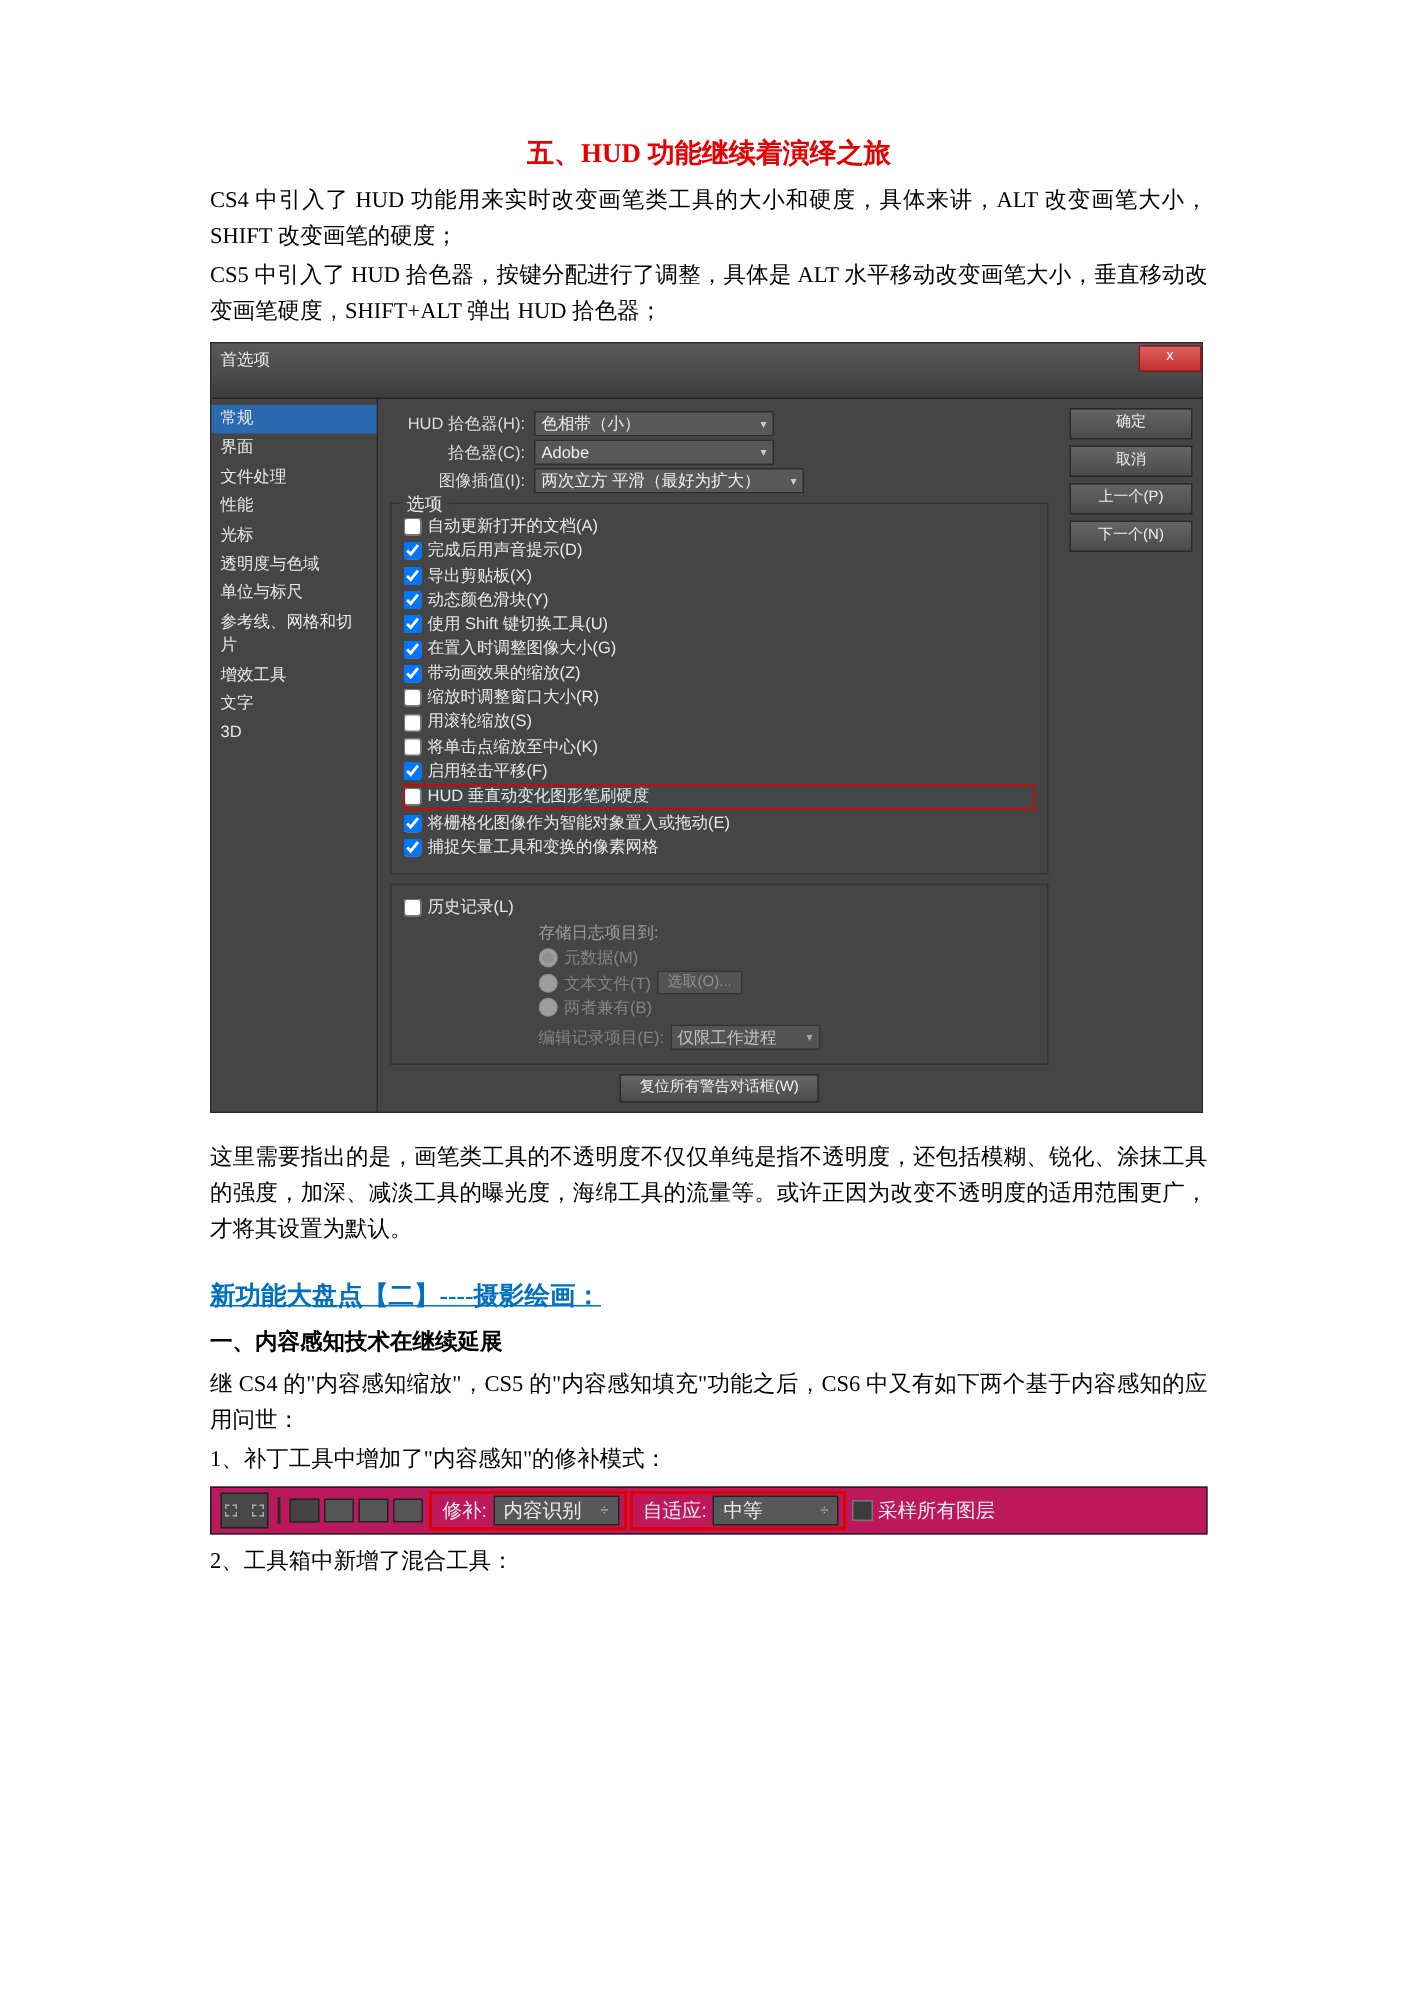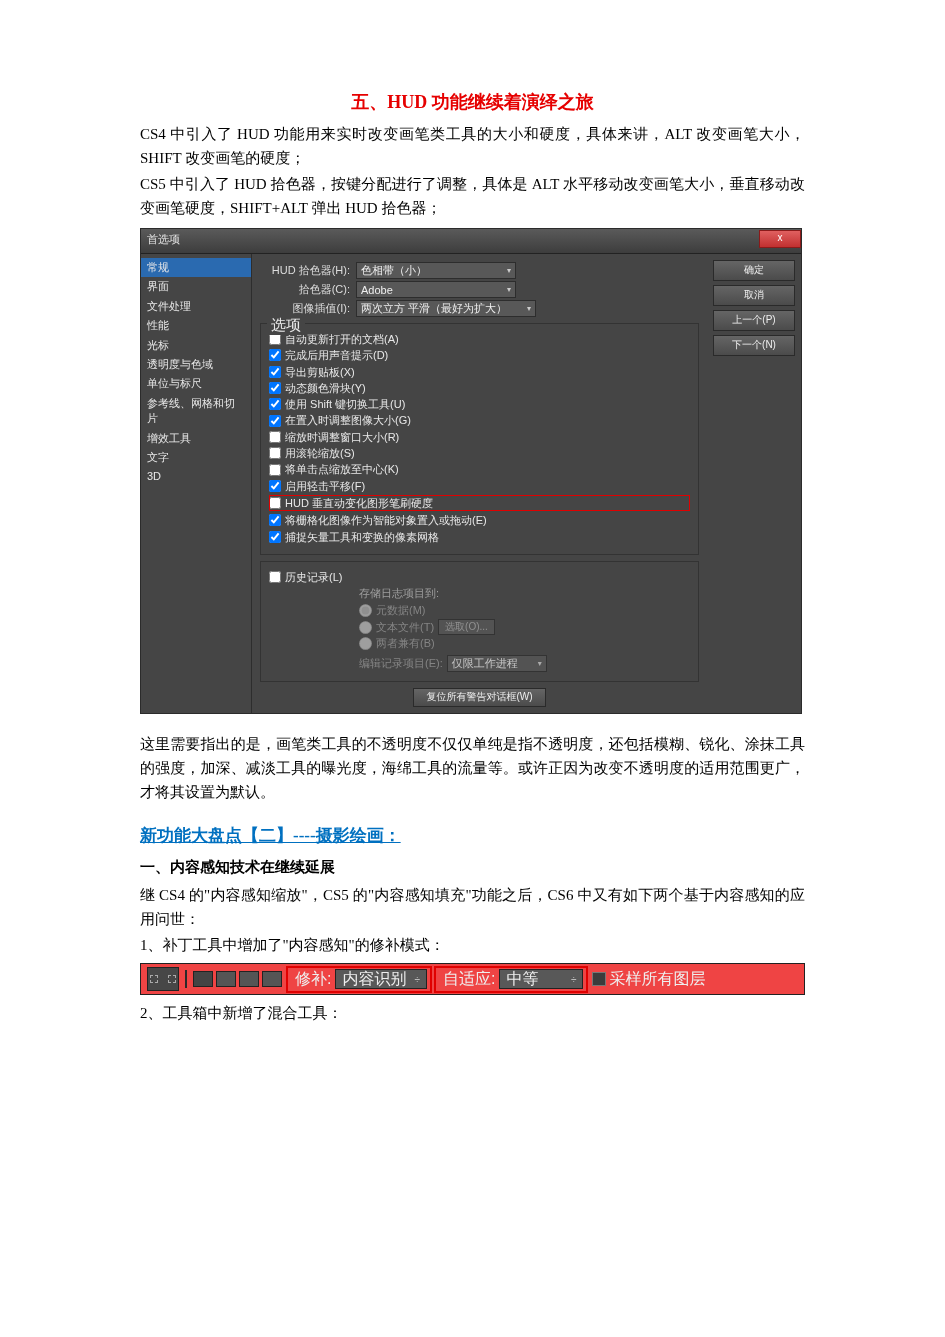--- a/index.html
+++ b/index.html
@@ -37,21 +37,21 @@
     background: #454545;
     color: #e8e8e8;
     box-shadow: 0 0 0 transparent;
   }
   .titlebar {
     display: flex;
     align-items: center;
     justify-content: space-between;
     background: linear-gradient(#5a5a5a, #3d3d3d);
     height: 20px;
-    padding: 0 0 4px 6px;
+    padding: 0 0 16px 6px;
     border-bottom: 1px solid #222;
   }
   .titlebar .t-title { font-size: 11px; }
   .closebtn {
     width: 40px; height: 16px;
     background: linear-gradient(#e06060,#c13030);
     color: #fff; text-align: center;
     line-height: 14px; font-size: 10px;
     border: 1px solid #8a1a1a;
   }
@@ -106,21 +106,21 @@
     border: 1px solid #333;
     margin-top: 6px;
     padding: 6px 8px 8px 8px;
     position: relative;
   }
   .groupbox .legend {
     position: absolute;
     top: -8px; left: 6px;
     background: #454545;
     padding: 0 4px;
-    font-size: 15px;
+    font-size: 12px;
   }
   .cb-row {
     display: flex;
     align-items: center;
     margin: 2px 0;
     line-height: 1.3;
   }
   .cb-row input[type=checkbox] {
     margin: 0 4px 0 0;
     width: 12px; height: 12px;
@@ -183,26 +183,26 @@
     font-family: "SimSun", serif;
   }
   .sub-h {
     font-weight: bold;
     margin: 8px 0 4px 0;
   }
 
   
   .tb-wrap { margin: 6px 0; }
   .toolbar {
-    background: #ef4444;
+    background: #be185d;
     display: flex;
     align-items: center;
     padding: 3px 6px;
     font-family: "Microsoft YaHei", sans-serif;
-    font-size: 16px;
+    font-size: 13px;
     color: #eee;
     gap: 6px;
     border: 1px solid #222;
   }
   .tb-icon {
     width: 22px; height: 18px;
     background: #4a4a4a;
     border: 1px solid #222;
     display:flex;align-items:center;justify-content:center;
   }
@@ -313,20 +313,24 @@
                 </div>
                 <div class="cb-row">
                   <input type="checkbox" checked="" style="">
                   <span>使用 Shift 键切换工具(U)</span>
                 </div>
                 <div class="cb-row">
                   <input type="checkbox" checked="" style="">
                   <span>在置入时调整图像大小(G)</span>
                 </div>
                 <div class="cb-row">
+                  <input type="checkbox" checked="" style="">
+                  <span>带动画效果的缩放(Z)</span>
+                </div>
+                <div class="cb-row">
                   <input type="checkbox" style="">
                   <span>缩放时调整窗口大小(R)</span>
                 </div>
                 <div class="cb-row">
                   <input type="checkbox" style="">
                   <span>用滚轮缩放(S)</span>
                 </div>
                 <div class="cb-row">
                   <input type="checkbox" style="">
                   <span>将单击点缩放至中心(K)</span>

